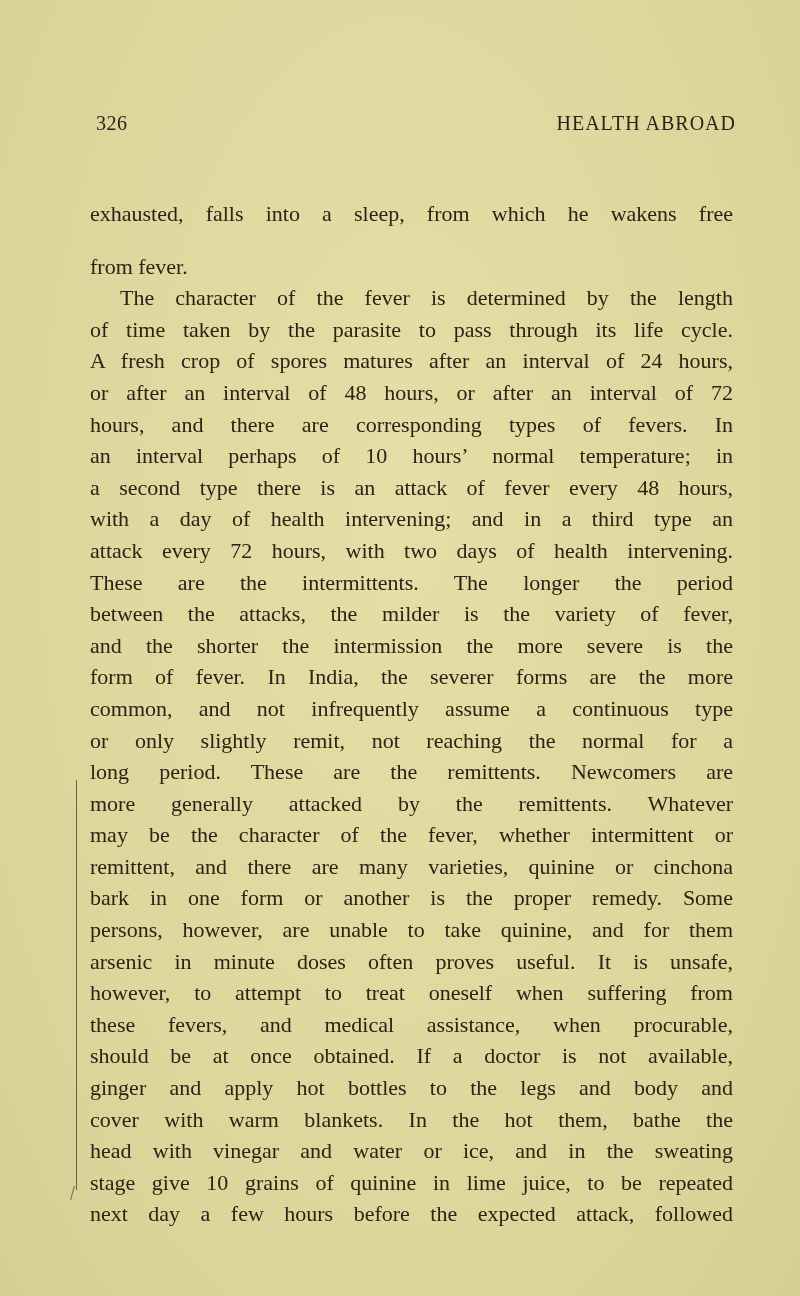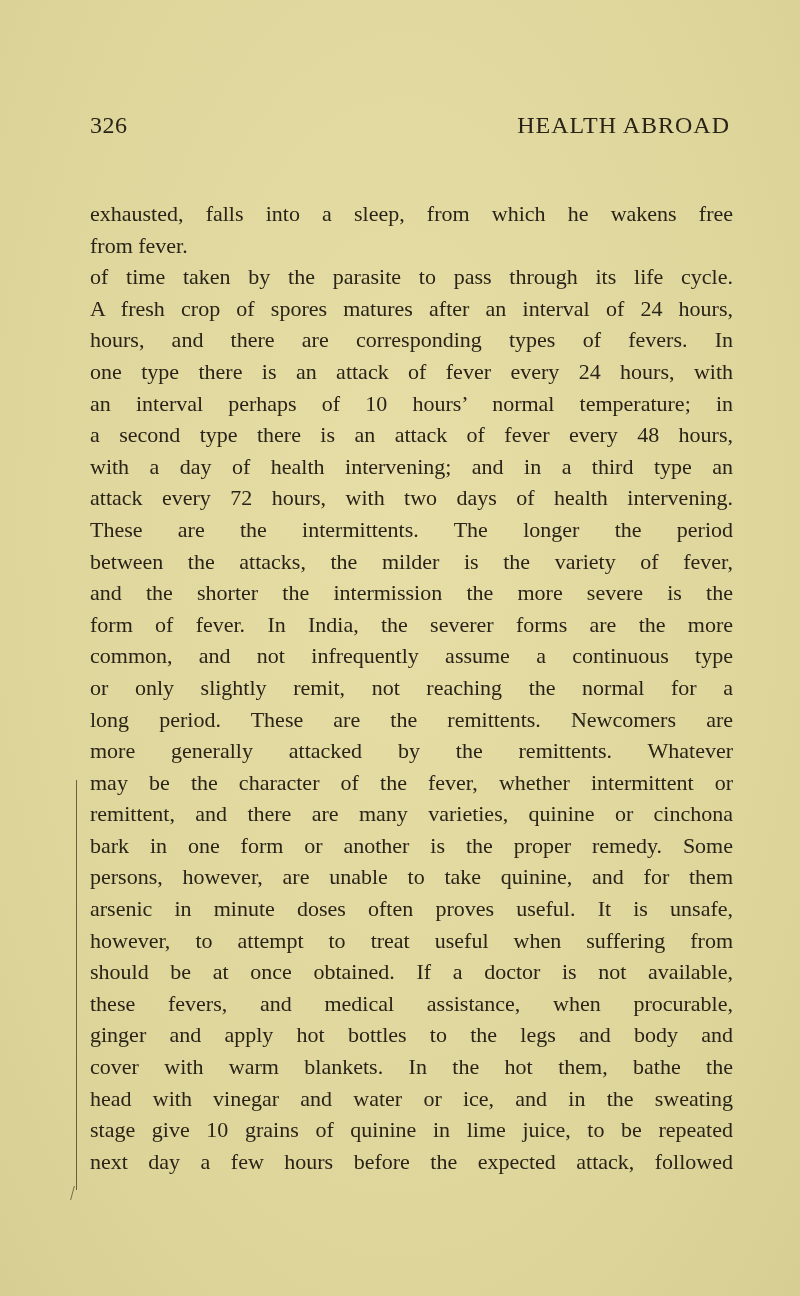--- a/index.html
+++ b/index.html
@@ -6,32 +6,32 @@
   body {
     width: 800px; height: 1296px; overflow: hidden;
     background: #e3dba1;
     background-image: radial-gradient(ellipse at 50% 40%, #e6dea6 0%, #ddd59a 70%, #d6ce92 100%);
     position: relative;
     font-family: "Liberation Serif", "DejaVu Serif", serif;
     color: #2a2418;
   }
   .page { position: absolute; left: 0; top: 0; width: 800px; height: 1296px; }
   .running-head {
-    position: absolute; top: 112px; left: 90px; width: 640px; height: 30px;
-    font-size: 24px; letter-spacing: 0.5px;
+    position: absolute; top: 112px; left: 96px; width: 640px; height: 30px;
+    font-size: 20px; letter-spacing: 0.5px;
   }
   .page-number { position: absolute; left: 0; top: 0; }
   .running-title { position: absolute; left: 0; right: 0; text-align: right; top: 0; letter-spacing: 1px; }
   .body-text {
     position: absolute; left: 90px; top: 198px; width: 643px;
     font-size: 22px; line-height: 31.6px;
     text-align: justify;
   }
   .line { display: block; white-space: nowrap; text-align-last: justify; height: 31.6px; }
-  .line.last-of-par { text-align-last: left; }
+  .line.last-of-par { text-align-last: left; margin-top: 21px; }
   .line.indent { padding-left: 30px; }
   .margin-mark {
     position: absolute; left: 76px; top: 780px; width: 1px; height: 410px;
     border-left: 1.5px solid #4a4230; opacity: 0.8;
   }
   .margin-mark-tail {
     position: absolute; left: 72px; top: 1186px; width: 8px; height: 14px;
     border-left: 1.5px solid #4a4230; transform: skewX(-15deg); opacity: 0.7;
   }
 </style>
@@ -43,43 +43,44 @@
     <span class="page-number">326</span>
     <span class="running-title">HEALTH ABROAD</span>
   </div>
 
   <div class="margin-mark"></div>
   <div class="margin-mark-tail"></div>
 
   <div class="body-text" id="body-text">
       <span class="line">exhausted, falls into a sleep, from which he wakens free</span>
       <span class="line last-of-par">from fever.</span>
+      <span class="line indent">The character of the fever is determined by the length</span>
       <span class="line">of time taken by the parasite to pass through its life cycle.</span>
       <span class="line">A fresh crop of spores matures after an interval of 24 hours,</span>
+      <span class="line">or after an interval of 48 hours, or after an interval of 72</span>
       <span class="line">hours, and there are corresponding types of fevers. In</span>
-      <span class="line">one type there is an attack of fever every 24 hours, with</span>
       <span class="line">an interval perhaps of 10 hours’ normal temperature; in</span>
       <span class="line">a second type there is an attack of fever every 48 hours,</span>
       <span class="line">with a day of health intervening; and in a third type an</span>
       <span class="line">attack every 72 hours, with two days of health intervening.</span>
       <span class="line">These are the intermittents. The longer the period</span>
       <span class="line">between the attacks, the milder is the variety of fever,</span>
       <span class="line">and the shorter the intermission the more severe is the</span>
       <span class="line">form of fever. In India, the severer forms are the more</span>
       <span class="line">common, and not infrequently assume a continuous type</span>
       <span class="line">or only slightly remit, not reaching the normal for a</span>
       <span class="line">long period. These are the remittents. Newcomers are</span>
       <span class="line">more generally attacked by the remittents. Whatever</span>
       <span class="line">may be the character of the fever, whether intermittent or</span>
       <span class="line">remittent, and there are many varieties, quinine or cinchona</span>
       <span class="line">bark in one form or another is the proper remedy. Some</span>
       <span class="line">persons, however, are unable to take quinine, and for them</span>
       <span class="line">arsenic in minute doses often proves useful. It is unsafe,</span>
-      <span class="line">however, to attempt to treat useful when suffering from</span>
+      <span class="line">however, to attempt to treat oneself when suffering from</span>
+      <span class="line">these fevers, and medical assistance, when procurable,</span>
       <span class="line">should be at once obtained. If a doctor is not available,</span>
-      <span class="line">these fevers, and medical assistance, when procurable,</span>
       <span class="line">ginger and apply hot bottles to the legs and body and</span>
       <span class="line">cover with warm blankets. In the hot them, bathe the</span>
       <span class="line">head with vinegar and water or ice, and in the sweating</span>
       <span class="line">stage give 10 grains of quinine in lime juice, to be repeated</span>
       <span class="line">next day a few hours before the expected attack, followed</span>
     </div>
 </div>
 
 </body></html>

